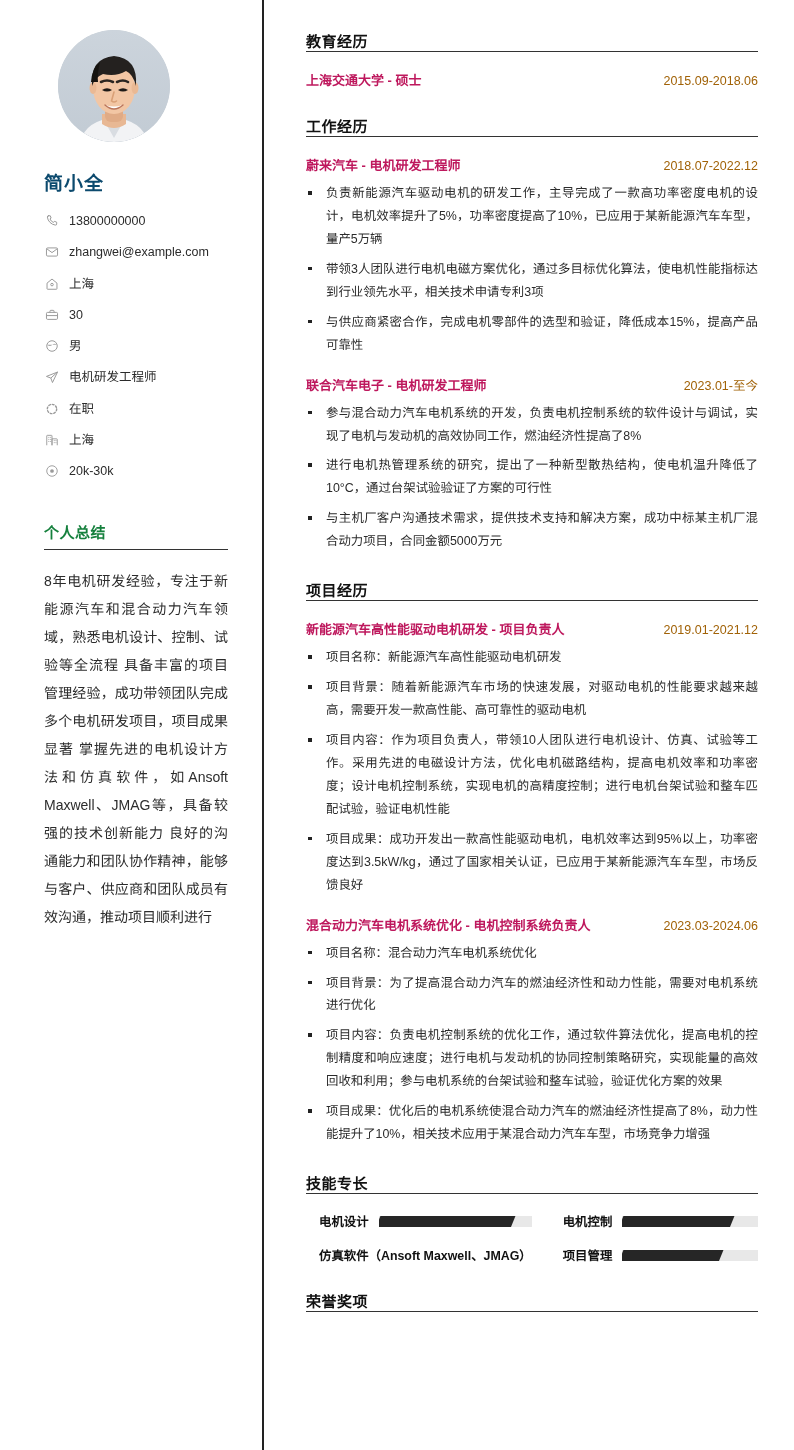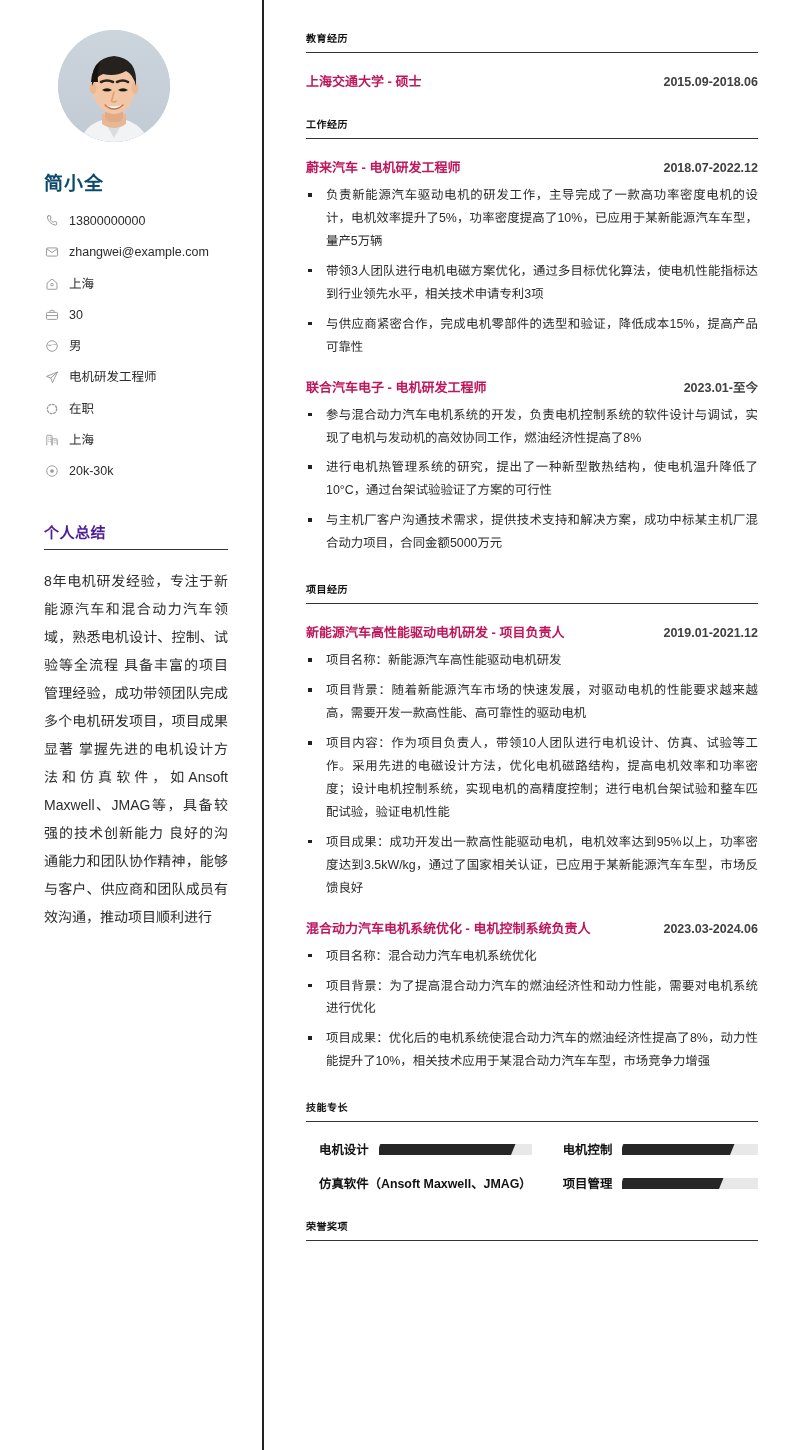--- a/index.html
+++ b/index.html
@@ -64,21 +64,21 @@
     align-items: center;
     justify-content: center;
     color: #9a9a9a;
   }
   .info-icon svg { display:block; width:14px; height:14px; }
   .info-text { white-space: nowrap; }
 
   .side-section-title {
     font-size: 15px;
     font-weight: 700;
-    color: #4c1d95;
+    color: #15803d;
     margin: 42px 0 0 0;
     padding-bottom: 7px;
     border-bottom: 1.6px solid #333;
     letter-spacing: 0.5px;
   }
   .summary-text {
     margin-top: 17px;
     font-size: 14px;
     line-height: 2.0;
     color: #2c2c2c;
@@ -86,44 +86,44 @@
     word-break: break-word;
   }
 
   
   .main {
     flex: 1 1 auto;
     padding: 30px 36px 34px 42px;
   }
   .section { margin-bottom: 26px; }
   .section-title {
-    font-size: 10px;
+    font-size: 15px;
     font-weight: 700;
     color: #111;
-    padding-bottom: 7px;
+    padding-bottom: 0;
     border-bottom: 1.6px solid #333;
     letter-spacing: 0.5px;
   }
   .entry { margin-top: 18px; }
   .entry-head {
     display: flex;
     justify-content: space-between;
     align-items: baseline;
     gap: 12px;
     margin-bottom: 8px;
   }
   .entry-title {
     font-size: 13px;
     font-weight: 700;
     color: #be185d;
   }
   .entry-date {
     font-size: 12.5px;
-    font-weight: 700;
-    color: #404040;
+    font-weight: 400;
+    color: #a16207;
     white-space: nowrap;
     margin-left: 12px;
   }
   .bullets { list-style: none; }
   .bullet {
     position: relative;
     padding-left: 20px;
     font-size: 12.4px;
     line-height: 1.85;
     color: #2b2b2b;
@@ -385,20 +385,21 @@
       </div>
 
       <div class="entry">
         <div class="entry-head">
           <span class="entry-title">混合动力汽车电机系统优化 - 电机控制系统负责人</span>
           <span class="entry-date">2023.03-2024.06</span>
         </div>
         <ul class="bullets">
           <li class="bullet">项目名称：混合动力汽车电机系统优化</li>
           <li class="bullet">项目背景：为了提高混合动力汽车的燃油经济性和动力性能，需要对电机系统进行优化</li>
+          <li class="bullet">项目内容：负责电机控制系统的优化工作，通过软件算法优化，提高电机的控制精度和响应速度；进行电机与发动机的协同控制策略研究，实现能量的高效回收和利用；参与电机系统的台架试验和整车试验，验证优化方案的效果</li>
           <li class="bullet">项目成果：优化后的电机系统使混合动力汽车的燃油经济性提高了8%，动力性能提升了10%，相关技术应用于某混合动力汽车车型，市场竞争力增强</li>
         </ul>
       </div>
     </section>
 
     <section class="section">
       <h2 class="section-title">技能专长</h2>
       <div class="skills-grid">
 
         <div class="skill-row">

